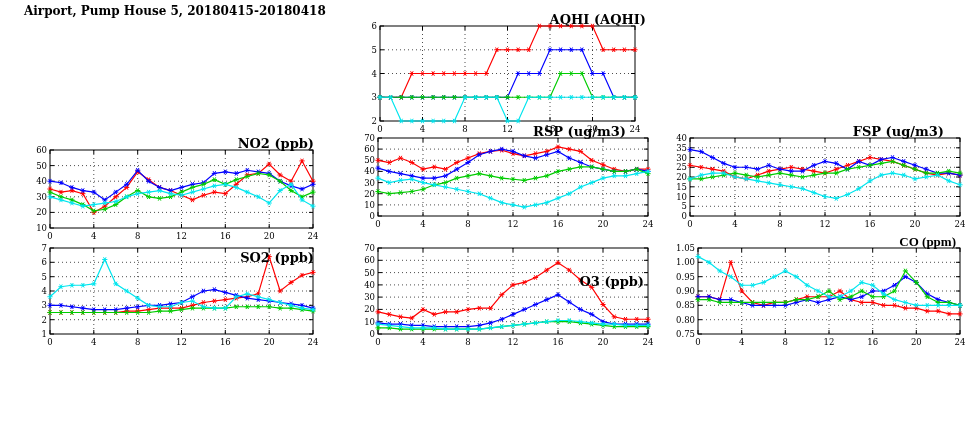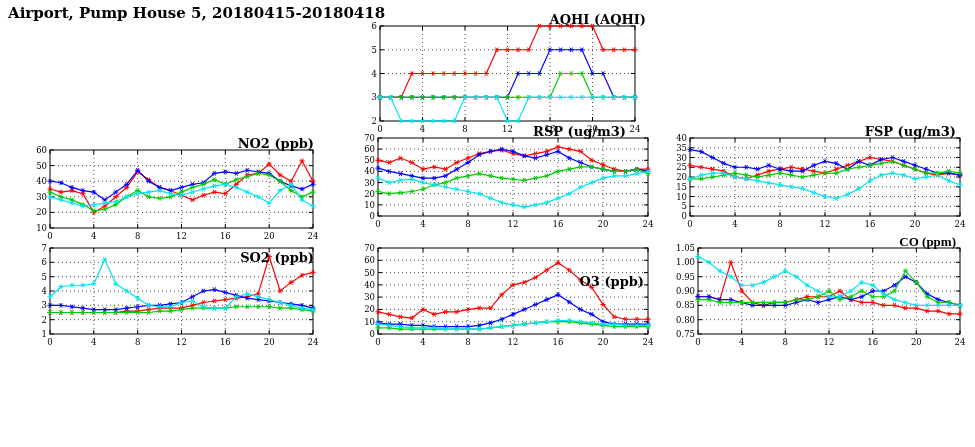--- a/index.html
+++ b/index.html
@@ -1,17 +1,17 @@
 <!DOCTYPE html>
 <html><head>
 <meta charset="utf-8">
 <style>
   html,body{margin:0;padding:0;background:#ffffff;}
   body{width:975px;height:447px;font-family:"DejaVu Sans",sans-serif;overflow:hidden;position:relative;}
-  #title{position:absolute;left:8px;top:4px;font-family:"DejaVu Serif",serif;font-weight:bold;font-size:15px;color:#000;letter-spacing:0px;}
+  #title{position:absolute;left:24px;top:4px;font-family:"DejaVu Serif",serif;font-weight:bold;font-size:12px;color:#000;letter-spacing:0px;}
   .panel{position:absolute;}
   .plotlabel{position:absolute;font-family:"DejaVu Serif",serif;font-weight:bold;font-size:13px;color:#000;text-align:right;white-space:nowrap;}
   svg{display:block;}
   .tick{font-family:"DejaVu Serif",serif;font-size:8.5px;fill:#000;}
 </style>
 </head>
 <body>
 
 <div id="title">Airport, Pump House 5, 20180415-20180418</div>
 
@@ -1096,21 +1096,21 @@
         <line x1="287.45" y1="45.41" x2="290.05" y2="49.91" stroke="#00e5ee" stroke-width="1"></line>
         <line x1="290.05" y1="45.41" x2="287.45" y2="49.91" stroke="#00e5ee" stroke-width="1"></line>
         <line x1="297.40" y1="45.43" x2="302.60" y2="45.43" stroke="#00e5ee" stroke-width="1"></line>
         <line x1="298.70" y1="43.18" x2="301.30" y2="47.68" stroke="#00e5ee" stroke-width="1"></line>
         <line x1="301.30" y1="43.18" x2="298.70" y2="47.68" stroke="#00e5ee" stroke-width="1"></line>
       </svg>
     </div>
 </div>
 
 <div class="panel" style="left:660px;top:126px;">
-  <div class="plotlabel" style="left:176px;top:-2px;width:120px;">FSP (ug/m3)</div>
+  <div class="plotlabel" style="left:164px;top:-2px;width:120px;">FSP (ug/m3)</div>
   <div id="plot3">
       <svg width="308" height="106">
         <line x1="30" y1="80.3" x2="300" y2="80.3" stroke="#000" stroke-width="0.7" stroke-dasharray="1,3"></line>
         <line x1="30" y1="70.5" x2="300" y2="70.5" stroke="#000" stroke-width="0.7" stroke-dasharray="1,3"></line>
         <line x1="30" y1="60.8" x2="300" y2="60.8" stroke="#000" stroke-width="0.7" stroke-dasharray="1,3"></line>
         <line x1="30" y1="51.0" x2="300" y2="51.0" stroke="#000" stroke-width="0.7" stroke-dasharray="1,3"></line>
         <line x1="30" y1="41.3" x2="300" y2="41.3" stroke="#000" stroke-width="0.7" stroke-dasharray="1,3"></line>
         <line x1="30" y1="31.5" x2="300" y2="31.5" stroke="#000" stroke-width="0.7" stroke-dasharray="1,3"></line>
         <line x1="30" y1="21.8" x2="300" y2="21.8" stroke="#000" stroke-width="0.7" stroke-dasharray="1,3"></line>
         <line x1="75.0" y1="12" x2="75.0" y2="90" stroke="#000" stroke-width="0.7" stroke-dasharray="1,3"></line>

